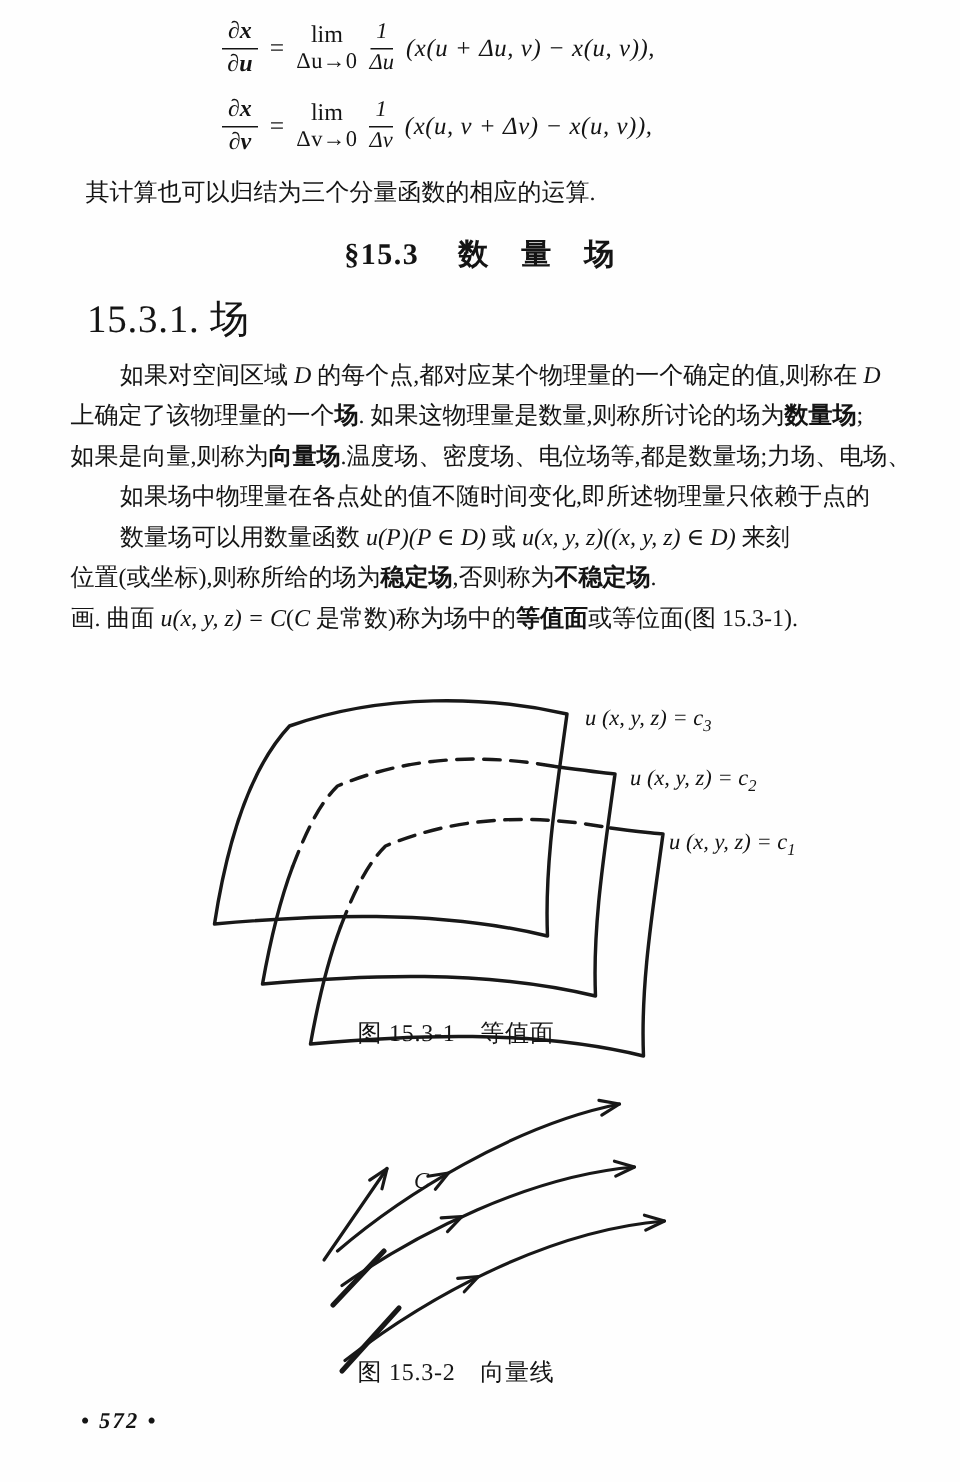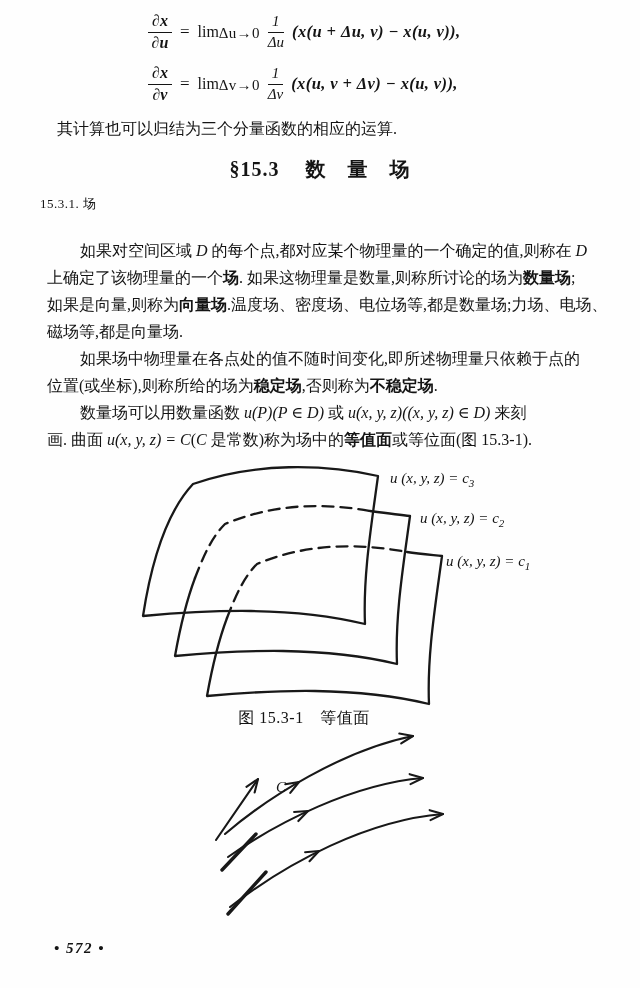--- a/index.html
+++ b/index.html
@@ -5,41 +5,41 @@
   html,body{margin:0;padding:0;background:#e8e8e8;}
   .page{position:relative;width:640px;height:988px;background:#fefefe;overflow:hidden;
         font-family:"Liberation Serif","DejaVu Serif",serif;color:#141414;}
   
   .formulas{position:absolute;top:6px;left:148px;}
   .formula-row{display:flex;align-items:center;gap:8px;height:52px;font-style:italic;}
   .frac{display:inline-flex;flex-direction:column;align-items:center;font-size:16px;line-height:1.15;font-weight:bold;}
   .frac .num{border-bottom:1.5px solid #141414;padding:0 4px 1px;}
   .frac .den{padding-top:1px;}
   .eqsign{font-size:17px;font-style:normal;}
-  .limwrap{display:inline-flex;flex-direction:row;align-items:center;line-height:1;font-style:normal;}
+  .limwrap{display:inline-flex;flex-direction:column;align-items:center;line-height:1;font-style:normal;}
   .limwrap .lim{font-size:16px;}
   .limwrap .limsub{font-size:15px;margin-top:2px;letter-spacing:.3px;}
   .coef{font-weight:normal;font-size:15px;}
-  .fbody{font-size:16.5px;letter-spacing:.4px;font-weight:bold;}
+  .fbody{font-size:16.5px;letter-spacing:.4px;font-weight:normal;}
   
   .tcol{position:absolute;left:47px;width:556px;}
   .tline{height:27px;line-height:27px;font-size:16px;white-space:nowrap;}
   .tline.indent{text-indent:33px;}
   .b{font-weight:bold;}
   .i{font-style:italic;}
   .after-formula{position:absolute;top:116px;left:57px;font-size:16px;line-height:26px;}
   .sec-title{position:absolute;top:156px;left:0;width:100%;text-align:center;
              font-size:20px;font-weight:bold;letter-spacing:1px;}
   .sec-title .secnum{margin-right:26px;}
-  .subsec-title{position:absolute;top:195px;left:40px;font-size:13px;letter-spacing:.5px;}
+  .subsec-title{position:absolute;top:195px;left:58px;font-size:26px;letter-spacing:.5px;}
   
   .fig1{position:absolute;top:458px;left:128px;}
   .fig2{position:absolute;top:722px;left:158px;}
   .figcaption{position:absolute;left:0;width:608px;text-align:center;font-size:16px;letter-spacing:.5px;}
-  .cap1{top:679px;margin-top:29px;}
+  .cap1{top:679px;}
   .cap2{top:905px;}
   .flabel{font-style:italic;font-size:15px;fill:#141414;}
   .flabel .sub{font-size:11px;}
   .pagenum{position:absolute;top:940px;left:54px;font-size:15px;font-weight:bold;letter-spacing:1.5px;font-style:italic;}
 </style>
 </head>
 <body>
 
 <div class="page">
 
@@ -83,24 +83,23 @@
   <div class="sec-title">
     <span class="secnum">§15.3</span><span>数　量　场</span>
   </div>
 
   <div class="subsec-title">15.3.1. 场</div>
 
   <div class="tcol" style="top:237px;">
       <div class="tline indent"><span>如果对空间区域 </span><span class="i">D</span><span> 的每个点,都对应某个物理量的一个确定的值,则称在 </span><span class="i">D</span></div>
       <div class="tline"><span>上确定了该物理量的一个</span><span class="b">场</span><span>. 如果这物理量是数量,则称所讨论的场为</span><span class="b">数量场</span><span>;</span></div>
       <div class="tline"><span>如果是向量,则称为</span><span class="b">向量场</span><span>.温度场、密度场、电位场等,都是数量场;力场、电场、</span></div>
-      <div class="tline"><span>磁场等,都是向量场.</span></div>
       <div class="tline indent"><span>如果场中物理量在各点处的值不随时间变化,即所述物理量只依赖于点的</span></div>
+      <div class="tline indent"><span>数量场可以用数量函数 </span><span class="i">u(P)(P ∈ D)</span><span> 或 </span><span class="i">u(x, y, z)((x, y, z) ∈ D)</span><span> 来刻</span></div>
       <div class="tline"><span>位置(或坐标),则称所给的场为</span><span class="b">稳定场</span><span>,否则称为</span><span class="b">不稳定场</span><span>.</span></div>
-      <div class="tline indent"><span>数量场可以用数量函数 </span><span class="i">u(P)(P ∈ D)</span><span> 或 </span><span class="i">u(x, y, z)((x, y, z) ∈ D)</span><span> 来刻</span></div>
       <div class="tline"><span>画. 曲面 </span><span class="i">u(x, y, z) = C</span><span>(</span><span class="i">C</span><span> 是常数)称为场中的</span><span class="b">等值面</span><span>或等位面(图 15.3-1).</span></div>
     </div>
 
   <svg class="fig1" width="470" height="252" viewBox="0 0 470 252">
     <g fill="none" stroke="#181818" stroke-width="2.3" stroke-linecap="round" stroke-linejoin="round">
 
       <g transform="translate(79,98)">
         <path stroke-dasharray="11 7" d="M20,62 C30,36 38,20 50,8 C100,-13 152,-13 200,-4"></path>
         <path d="M200,-4 C213,-2 226,-1 235,0 C228,52 220,100 222,148 C148,130 66,134 0,140 C5,112 11,86 20,62"></path>
       </g>
@@ -140,16 +139,17 @@
       <path d="M-13,-5 L0,0 L-13,5" transform="translate(285,92) rotate(-5)"></path>
 
       <path d="M58,118 L100,57"></path>
       <path d="M-13,-5 L0,0 L-13,5" transform="translate(100,57) rotate(-55)"></path>
 
       <path d="M64,148 L98,112" stroke-width="3.4"></path>
       <path d="M70,192 L108,150" stroke-width="3.4"></path>
     </g>
     <text class="flabel" x="118" y="70">C</text>
   </svg>
+  <div class="figcaption cap2">图 15.3-2　向量线</div>
 
   <div class="pagenum">• 572 •</div>
 
 </div>
 
 </body></html>

